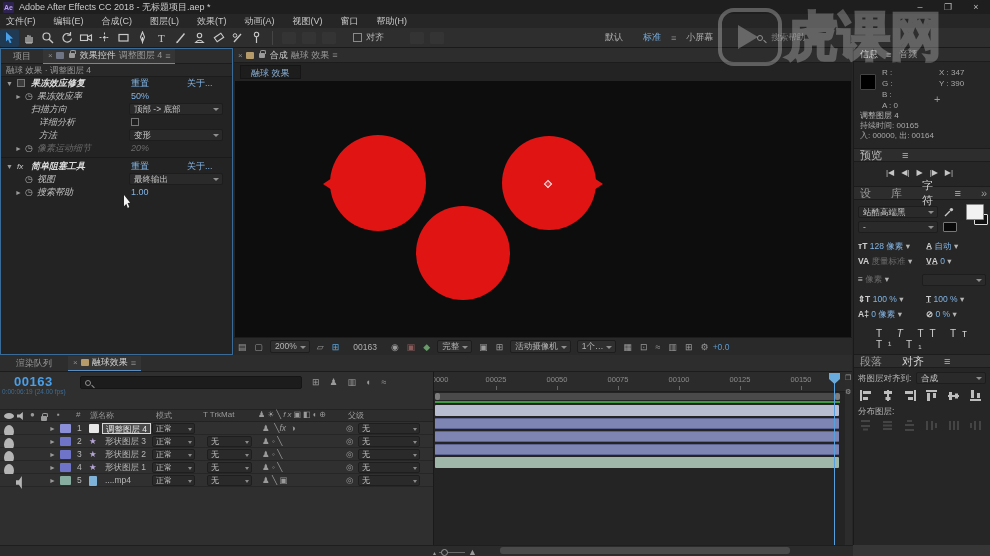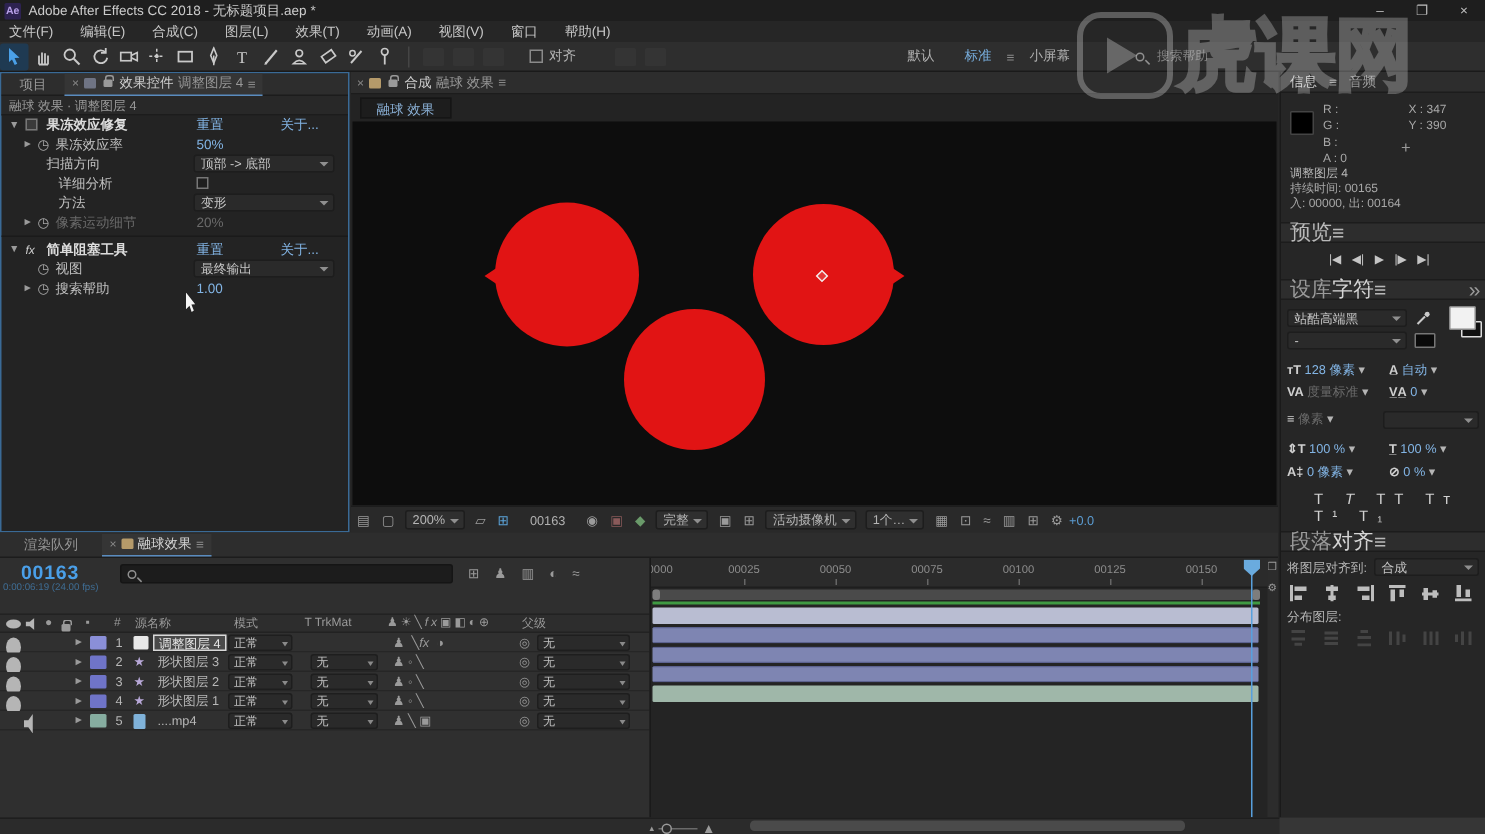--- a/index.html
+++ b/index.html
@@ -42,21 +42,21 @@
   .ico { display:inline-block; text-align:center; }
 
   
   .ec { left:0; top:48px; width:233px; height:307px; background:#232323; border:1px solid #3a6a96; }
   .ec-tabs { height:15px; background:#2d2d2d; display:flex; align-items:center; border-bottom:1px solid #1c1c1c; }
   .ec-tab-active { background:#353535; height:15px; display:flex; align-items:center; padding:0 5px; gap:3px; border-bottom:1px solid #5a8cbf; }
   .bc { height:13px; line-height:13px; padding-left:5px; font-size:8.5px; color:#9a9a9a; border-bottom:1px solid #1c1c1c; background:#282828; }
   .er { position:relative; height:13px; line-height:13px; font-size:9px; color:#c0c0c0; }
   .er .tri { position:absolute; font-size:7px; color:#9a9a9a; }
   .er .sw { position:absolute; font-size:9px; color:#a8a8a8; }
-  .er .lbl { position:absolute; white-space:nowrap; }
+  .er .lbl { position:absolute; white-space:nowrap;font-style:italic; }
   .er .lnk { position:absolute; color:#82b4e4; }
   .er .val { position:absolute; color:#82b4e4; }
   .ec-sep { height:1px; background:#1a1a1a; margin:2px 0; }
   .chk { position:absolute; width:8px; height:8px; top:2px; border:1px solid #777; background:#1f1f1f; }
   .fxbadge { position:absolute; font-size:8px; font-style:italic; color:#cfcfcf; }
 
   
   .comp { left:234px; top:48px; width:618px; height:307px; background:#232323; }
   .comp-tabs { height:15px; background:#2d2d2d; display:flex; align-items:center; padding-left:4px; gap:3px; border-bottom:1px solid #1c1c1c; }
   .subtab { position:absolute; left:6px; top:17px; height:14px; line-height:14px; background:#1d1d1d; padding:0 10px; font-size:9px; color:#8ab0d6; border:1px solid #151515; }
@@ -67,21 +67,21 @@
   .comp-bar { position:absolute; left:0; top:289px; width:618px; height:18px; background:#292929; display:flex; align-items:center; font-size:8.5px; color:#b5b5b5; border-top:1px solid #1c1c1c; }
   .comp-bar .ico { font-size:9px; color:#9a9a9a; margin:0 4px; }
   .cdd { position:relative; background:#2f2f2f; border:1px solid #1d1d1d; border-radius:2px; height:13px; line-height:11px; padding:0 12px 0 4px; margin:0 3px; }
   .cdd::after { content:""; position:absolute; right:3px; top:5px; border-left:3px solid transparent; border-right:3px solid transparent; border-top:3px solid #8f8f8f; }
 
   
   .rp { left:853px; top:48px; width:137px; height:497px; background:#262626; border-left:1px solid #1a1a1a; }
   .rp-tabs { height:14px; background:#2d2d2d; display:flex; align-items:center; padding-left:6px; gap:8px; font-size:9px; color:#9a9a9a; border-bottom:1px solid #1c1c1c; }
   .info-line { position:absolute; font-size:8px; color:#a8a8a8; }
   .rsec-head { position:absolute; left:0; width:137px; height:14px; background:#2d2d2d; border-top:1px solid #1c1c1c; border-bottom:1px solid #1c1c1c;
-    display:flex; align-items:center; gap:0; padding-left:6px; font-size:14px; color:#b8b8b8; }
+    display:flex; align-items:center; gap:20px; padding-left:6px; font-size:11px; color:#b8b8b8; }
   .transport { position:absolute; display:flex; gap:7px; font-size:8px; color:#c5c5c5; }
   .crow { position:absolute; font-size:8.5px; color:#b5b5b5; }
   .ticon { font-weight:bold; font-size:8.5px; color:#cfcfcf; }
 
   
   .tl { left:0; top:355px; width:852px; height:190px; background:#2a2a2a; }
   .tl-tabs { height:17px; background:#2d2d2d; display:flex; align-items:center; border-bottom:1px solid #1c1c1c; }
   .tl-left { position:absolute; left:0; top:17px; width:433px; height:173px; background:#2f2f2f; }
   .tc-big { position:absolute; left:14px; top:2px; font-size:13px; font-weight:bold; color:#4a9fe8; letter-spacing:.5px; }
   .tc-sub { position:absolute; left:2px; top:16px; font-size:6.5px; color:#3f6d94; }

